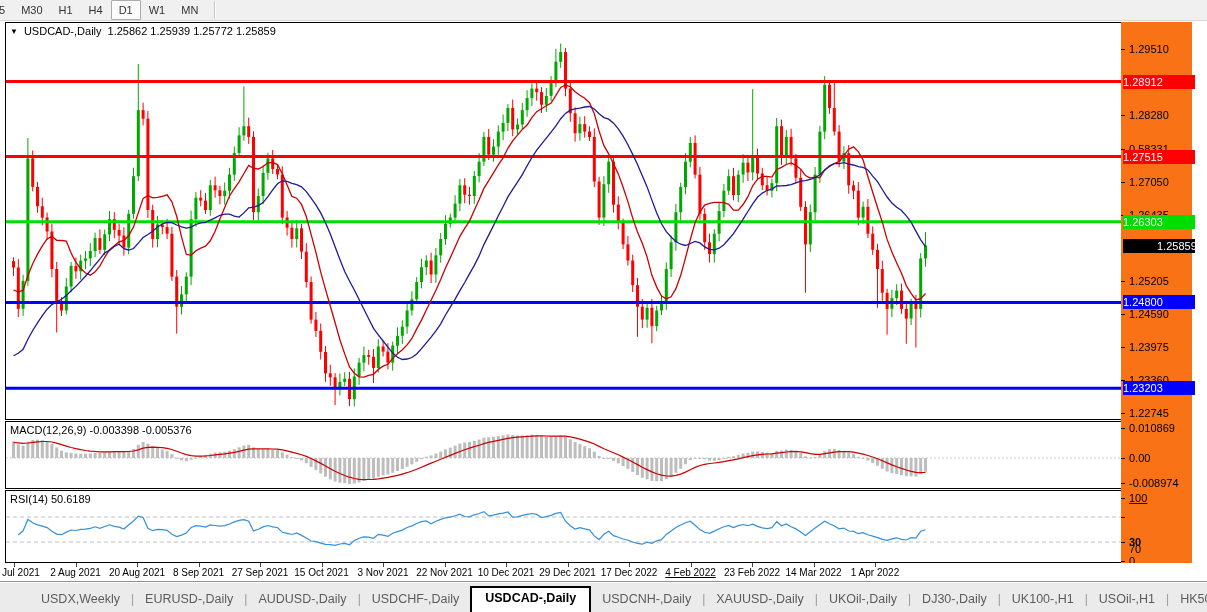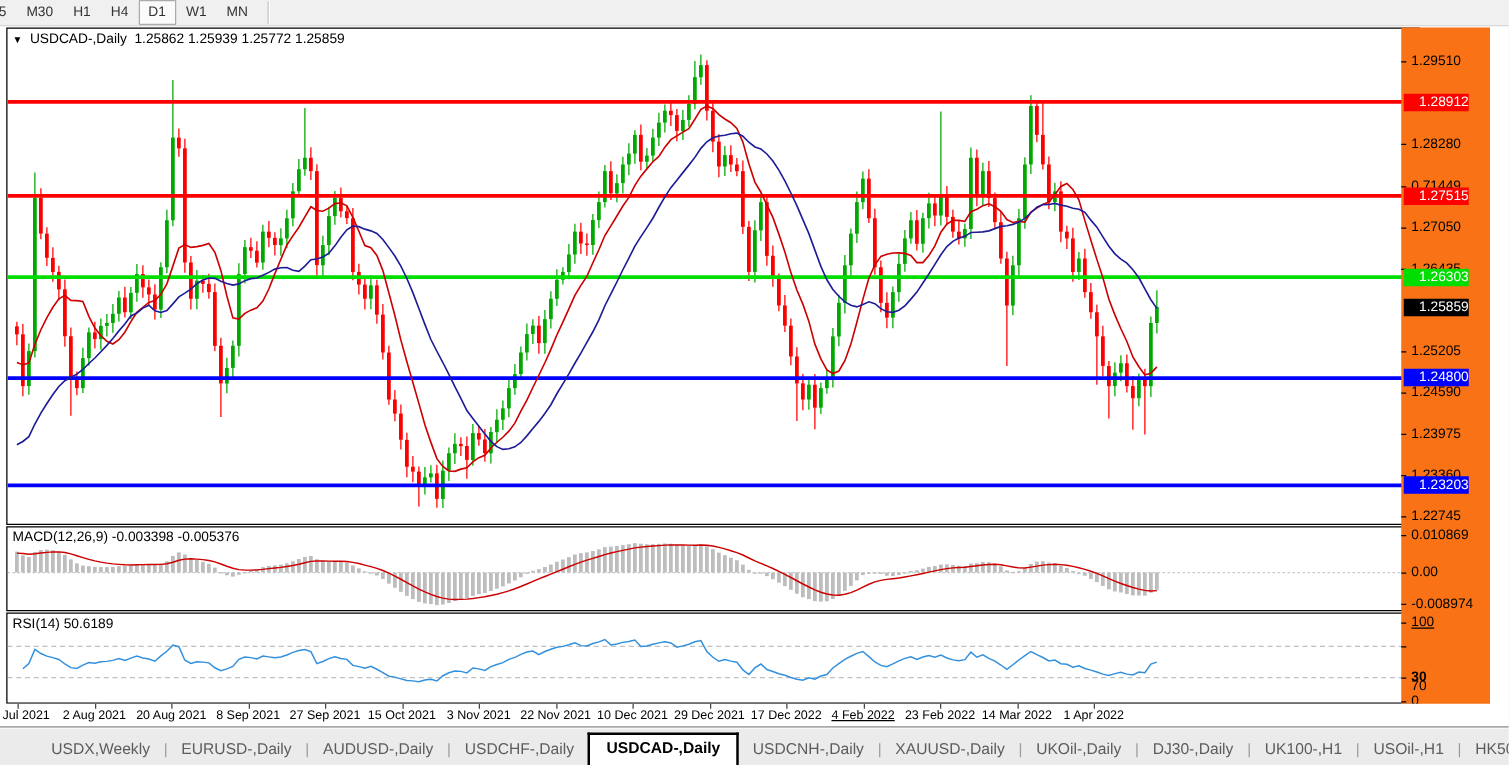--- a/index.html
+++ b/index.html
@@ -23,22 +23,22 @@
   #rsi-pane  { top:490px; height:73px; }
   .pane svg { position:absolute; left:0; top:0; }
   .pane-label { position:absolute; left:4px; top:2px; font-size:11px; color:#000; z-index:5; white-space:pre; }
   #chart-title { display:flex; align-items:center; gap:6px; }
   #chart-title .tri { font-size:8px; color:#000; }
 
   
   #price-col { position:absolute; left:1121px; top:22px; width:71px; height:541px; background:#f97316; }
   .ptick { position:absolute; font-size:11px; color:#000; left:8px; white-space:nowrap; }
   .pdash { position:absolute; left:0; width:4px; height:1px; background:#000; }
-  .badge { position:absolute; left:2px; width:52px; height:14px; font-size:11px; color:#fff;
-           text-align:right; line-height:14px; white-space:nowrap; }
+  .badge { position:absolute; left:2px; width:72px; height:14px; font-size:11px; color:#fff;
+           text-align:left; line-height:14px; white-space:nowrap; }
 
   
   #date-row { position:absolute; left:5px; top:563px; width:1131px; height:17px; background:#fff; }
   .dtick { position:absolute; top:0; width:1px; height:4px; background:#444; }
   .dlabel { position:absolute; top:4px; width:80px; margin-left:-40px; text-align:center;
             font-size:10px; color:#000; white-space:nowrap; }
 
   
   #tabbar { position:absolute; left:0; top:581px; width:1207px; height:31px;
             background:#ebebeb; border-top:1px solid #919191; box-shadow:inset 0 1px 0 #fdfdfd;
@@ -671,21 +671,21 @@
         <polyline points="12.3,44.0 17.1,39.8 21.9,28.5 26.7,31.8 31.5,33.9 36.3,35.1 41.1,36.6 45.9,40.2 50.7,43.1 55.5,43.7 60.3,41.1 65.1,39.0 69.9,39.5 74.7,38.4 79.5,38.1 84.3,37.3 89.1,35.8 93.9,37.3 98.7,35.5 103.5,33.8 108.3,35.4 113.1,36.2 117.9,38.0 122.7,33.7 127.5,30.0 132.3,25.1 137.1,26.4 141.9,37.2 146.7,39.7 151.5,38.4 156.3,38.7 161.1,39.3 165.9,43.2 170.7,45.5 175.5,44.1 180.3,42.1 185.1,36.5 189.9,34.7 194.7,35.1 199.5,36.1 204.3,33.9 209.1,34.5 213.9,35.2 218.7,34.6 223.5,33.0 228.3,30.9 233.1,29.4 237.9,28.6 242.7,30.3 247.5,39.9 252.3,38.2 257.1,35.9 261.9,34.5 266.7,35.8 271.5,36.5 276.3,41.3 281.1,42.3 285.9,43.5 290.7,42.0 295.5,44.4 300.3,47.1 305.1,50.0 309.9,50.7 314.7,52.1 319.5,53.4 324.3,53.7 329.1,54.4 333.9,53.0 338.7,52.4 343.5,53.8 348.3,49.6 353.1,47.2 357.9,45.9 362.7,46.1 367.5,47.3 372.3,43.4 377.1,44.1 381.9,45.4 386.7,42.3 391.5,40.6 396.3,39.1 401.1,36.5 405.9,34.9 410.7,32.5 415.5,30.6 420.3,29.8 425.1,32.7 429.9,30.2 434.7,28.4 439.5,26.8 444.3,26.1 449.1,24.8 453.9,23.2 458.7,25.5 463.5,25.8 468.3,23.8 473.1,22.5 477.9,20.6 482.7,24.9 487.5,24.2 492.3,22.9 497.1,22.2 501.9,21.0 506.7,26.2 511.5,25.8 516.3,24.4 521.1,23.3 525.9,22.5 530.7,23.4 535.5,26.7 540.3,25.7 545.1,24.4 549.9,22.4 554.7,21.5 559.5,30.2 564.3,34.8 569.1,38.0 573.9,36.7 578.7,37.9 583.5,38.8 588.3,44.9 593.1,48.6 597.9,43.3 602.7,40.2 607.5,44.6 612.3,46.2 617.1,48.0 621.9,49.2 626.7,51.0 631.5,52.4 636.3,53.2 641.1,51.2 645.9,52.4 650.7,49.8 655.5,48.6 660.3,43.4 665.1,39.9 669.9,36.5 674.7,34.0 679.5,31.7 684.3,30.2 689.1,34.3 693.9,38.6 698.7,41.3 703.5,42.3 708.3,40.1 713.1,37.7 717.9,35.7 722.7,34.4 727.5,36.6 732.3,34.6 737.1,33.5 741.9,34.7 746.7,33.1 751.5,35.4 756.3,36.9 761.1,37.6 765.9,36.7 770.7,30.7 775.5,34.8 780.3,32.9 785.1,35.7 789.9,37.9 794.7,41.0 799.5,44.5 804.3,40.8 809.1,37.0 813.9,33.5 818.7,30.2 823.5,32.7 828.3,35.0 833.1,37.8 837.9,37.1 842.7,40.0 847.5,40.4 852.3,42.7 857.1,41.6 861.9,43.8 866.7,45.1 871.5,46.6 876.3,48.3 881.1,49.4 885.9,47.9 890.7,46.8 895.5,48.3 900.3,49.0 905.1,46.7 909.9,47.2 914.7,40.3 919.5,38.7" fill="none" stroke="#3390dd" stroke-width="1.2"></polyline>
       </svg>
   </div>
 
   <div id="price-col">
       <div class="pdash" style="top: 27.3695px;"></div>
       <div class="ptick" style="top: 21.3695px;">1.29510</div>
       <div class="pdash" style="top: 93.4574px;"></div>
       <div class="ptick" style="top: 87.4574px;">1.28280</div>
       <div class="pdash" style="top: 126.501px;"></div>
-      <div class="ptick" style="top: 120.501px;">0.71449</div>
+      <div class="ptick" style="top: 120.501px;">0.58331</div>
       <div class="pdash" style="top: 159.545px;"></div>
       <div class="ptick" style="top: 153.545px;">1.27050</div>
       <div class="pdash" style="top: 192.589px;"></div>
       <div class="ptick" style="top: 186.589px;">1.26435</div>
       <div class="pdash" style="top: 258.677px;"></div>
       <div class="ptick" style="top: 252.677px;">1.25205</div>
       <div class="pdash" style="top: 291.721px;"></div>
       <div class="ptick" style="top: 285.721px;">1.24590</div>
       <div class="pdash" style="top: 324.765px;"></div>
       <div class="ptick" style="top: 318.765px;">1.23975</div>
@@ -705,21 +705,21 @@
       <div class="ptick" style="top: 489px; margin-top: 32px;">70</div>
       <div class="pdash" style="top: 520px;"></div>
       <div class="ptick" style="top: 514px; font-weight: bold;">30</div>
       <div class="pdash" style="top: 538.75px;"></div>
       <div class="ptick" style="top: 532.75px;">0</div>
       <div class="badge" style="top: 52.5px; background: rgb(255, 0, 0);">1.28912</div>
       <div class="badge" style="top: 127.561px; background: rgb(255, 0, 0);">1.27515</div>
       <div class="badge" style="top: 192.682px; background: rgb(0, 221, 0);">1.26303</div>
       <div class="badge" style="top: 273.438px; background: rgb(0, 0, 255);">1.24800</div>
       <div class="badge" style="top: 359.245px; background: rgb(0, 0, 255);">1.23203</div>
-      <div class="badge" style="top: 216.538px; background: rgb(0, 0, 0);">1.25859</div>
+      <div class="badge" style="top: 216.538px; background: rgb(0, 0, 0); padding-left: 34px;">1.25859</div>
     </div>
 
   <div id="date-row">
       <div class="dtick" style="left: 9px;"></div>
       <div class="dlabel" style="left: 9px;">14 Jul 2021</div>
       <div class="dtick" style="left: 70.5px;"></div>
       <div class="dlabel" style="left: 70.5px;">2 Aug 2021</div>
       <div class="dtick" style="left: 132px;"></div>
       <div class="dlabel" style="left: 132px;">20 Aug 2021</div>
       <div class="dtick" style="left: 193.5px;"></div>

